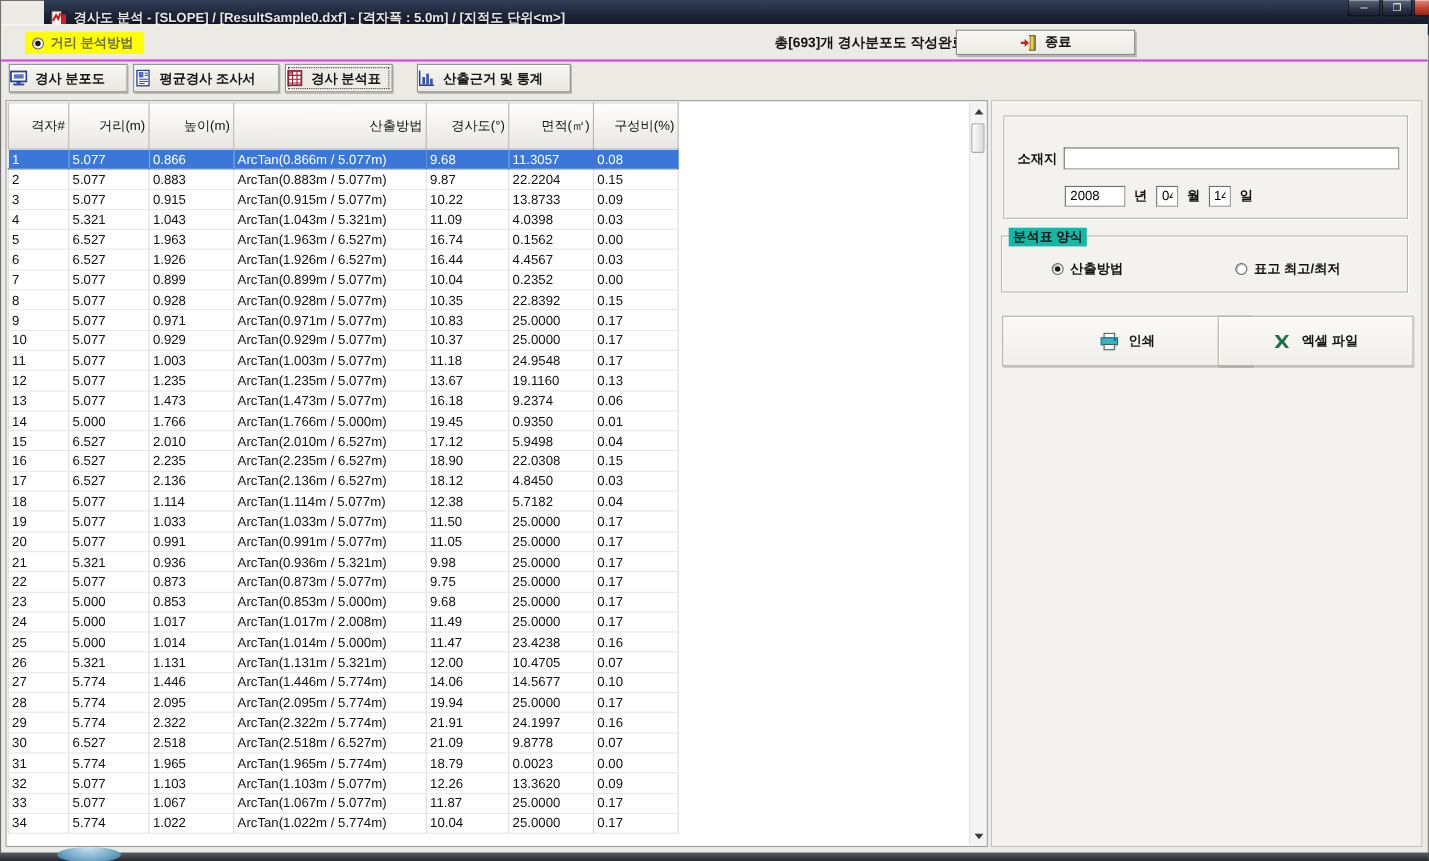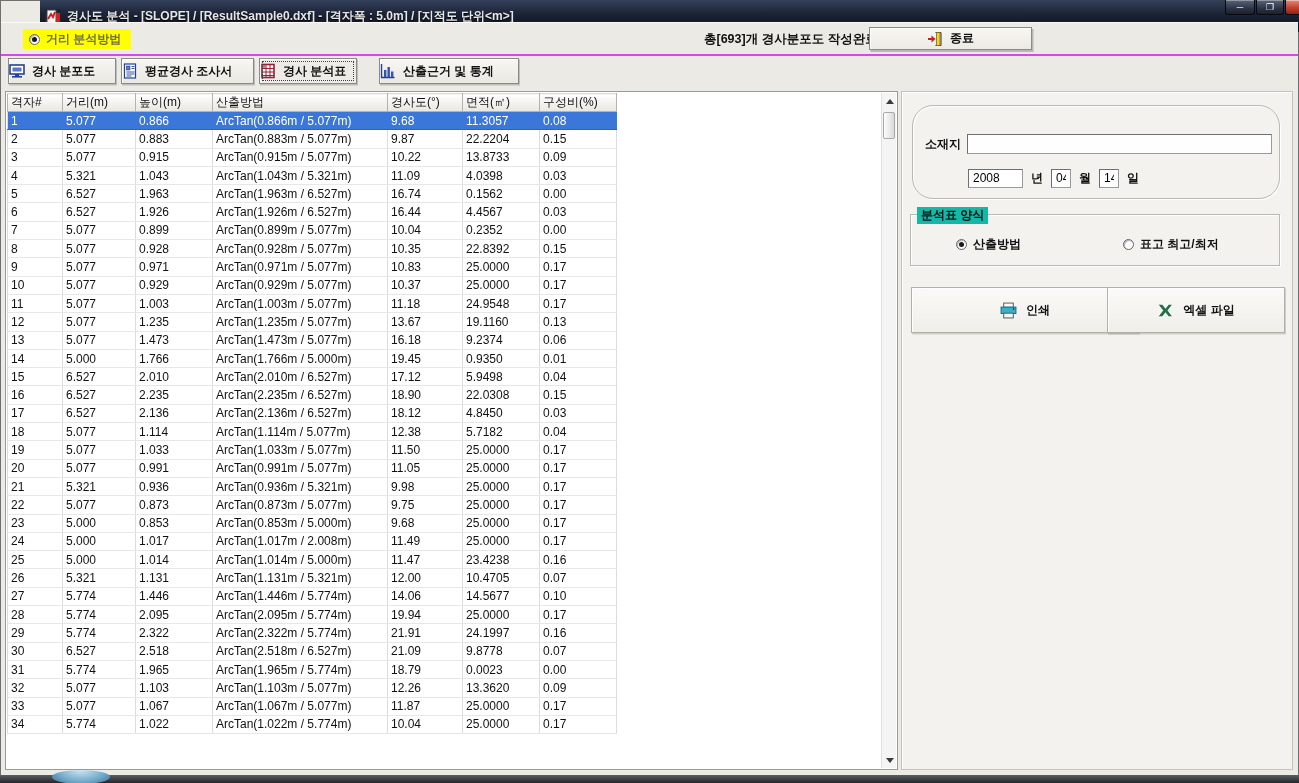--- a/index.html
+++ b/index.html
@@ -59,21 +59,21 @@
   .main { position:absolute; left:0; top:89px; width:1299px; height:684px; }
 
   .grid-panel { position:absolute; left:5px; top:2px; width:893px; height:679px;
     background:#fff; border:1px solid #9a9a9a; overflow:hidden; }
   table.grid { border-collapse:collapse; table-layout:fixed; margin:1px 0 0 1px;
     font-size:12px; color:#111; }
   table.grid col.c0{width:55px} table.grid col.c1{width:73px}
   table.grid col.c2{width:77px} table.grid col.c3{width:175px}
   table.grid col.c4{width:75px} table.grid col.c5{width:77px}
   table.grid col.c6{width:77px}
-  table.grid th { height:17px; font-weight:400; text-align:left; padding:0 3px;
+  table.grid th { height:17px; font-weight:400; text-align:right; padding:12px 3px;
     background:linear-gradient(#fefefe,#e9e7e1);
     border:1px solid #b5b3ad; border-top:1px solid #dcdad4; white-space:nowrap; overflow:hidden; }
   table.grid td { height:18.3px; padding:0 3px; white-space:nowrap; overflow:hidden;
     border-right:1px solid #dcdcdc; border-bottom:1px solid #e7e7e7; }
   table.grid td:first-child { border-left:1px solid #dcdcdc; }
   table.grid tr.selected td { background:#3b77d8; color:#fff;
     border-right-color:#3b77d8; border-bottom-color:#2f63b8; }
 
   .v-scrollbar { position:absolute; right:1px; top:1px; width:15px; height:675px;
     background:#f4f4f4; border-left:1px solid #e0e0e0; }
@@ -86,21 +86,21 @@
     border-right:4px solid transparent; border-top:5px solid #3a3a3a; }
   .scroll-thumb { position:absolute; left:1px; top:19px; width:12px; height:27px;
     background:linear-gradient(90deg,#fdfdfd,#d9d9d9); border:1px solid #a9a9a9;
     border-radius:2px; cursor:default; }
 
   
   .right-panel { position:absolute; left:901px; top:2px; width:392px; height:679px;
     background:#f4f2ee; border:1px solid #c6c3bb; box-shadow:inset 1px 1px 0 #fff; }
   .groupbox { position:absolute; border:1px solid #bbb8b0;
     box-shadow:inset 1px 1px 0 #fff, 1px 1px 0 #fff; }
-  .group1 { left:10px; top:13px; width:368px; height:94px;border-radius:21px; }
+  .group1 { left:10px; top:13px; width:368px; height:94px; }
   .loc-row { position:absolute; left:12px; top:28px; height:20px; display:flex;
     align-items:center; gap:6px; }
   .loc-label { font-size:12px; font-weight:700; color:#111; }
   .loc-input { width:305px; height:20px; border:1px solid #9a9a9a;
     border-top-color:#6f6f6f; border-left-color:#6f6f6f; background:#fff;
     font-size:12px; padding:0 3px; font-family:"Liberation Sans",sans-serif; }
   .date-row { position:absolute; left:55px; top:62px; height:20px; display:flex;
     align-items:center; gap:8px; font-size:12px; font-weight:700; color:#111; }
   .date-input { height:19px; border:1px solid #9a9a9a; border-top-color:#6f6f6f;
     border-left-color:#6f6f6f; background:#fff; font-size:12px; text-align:left;

